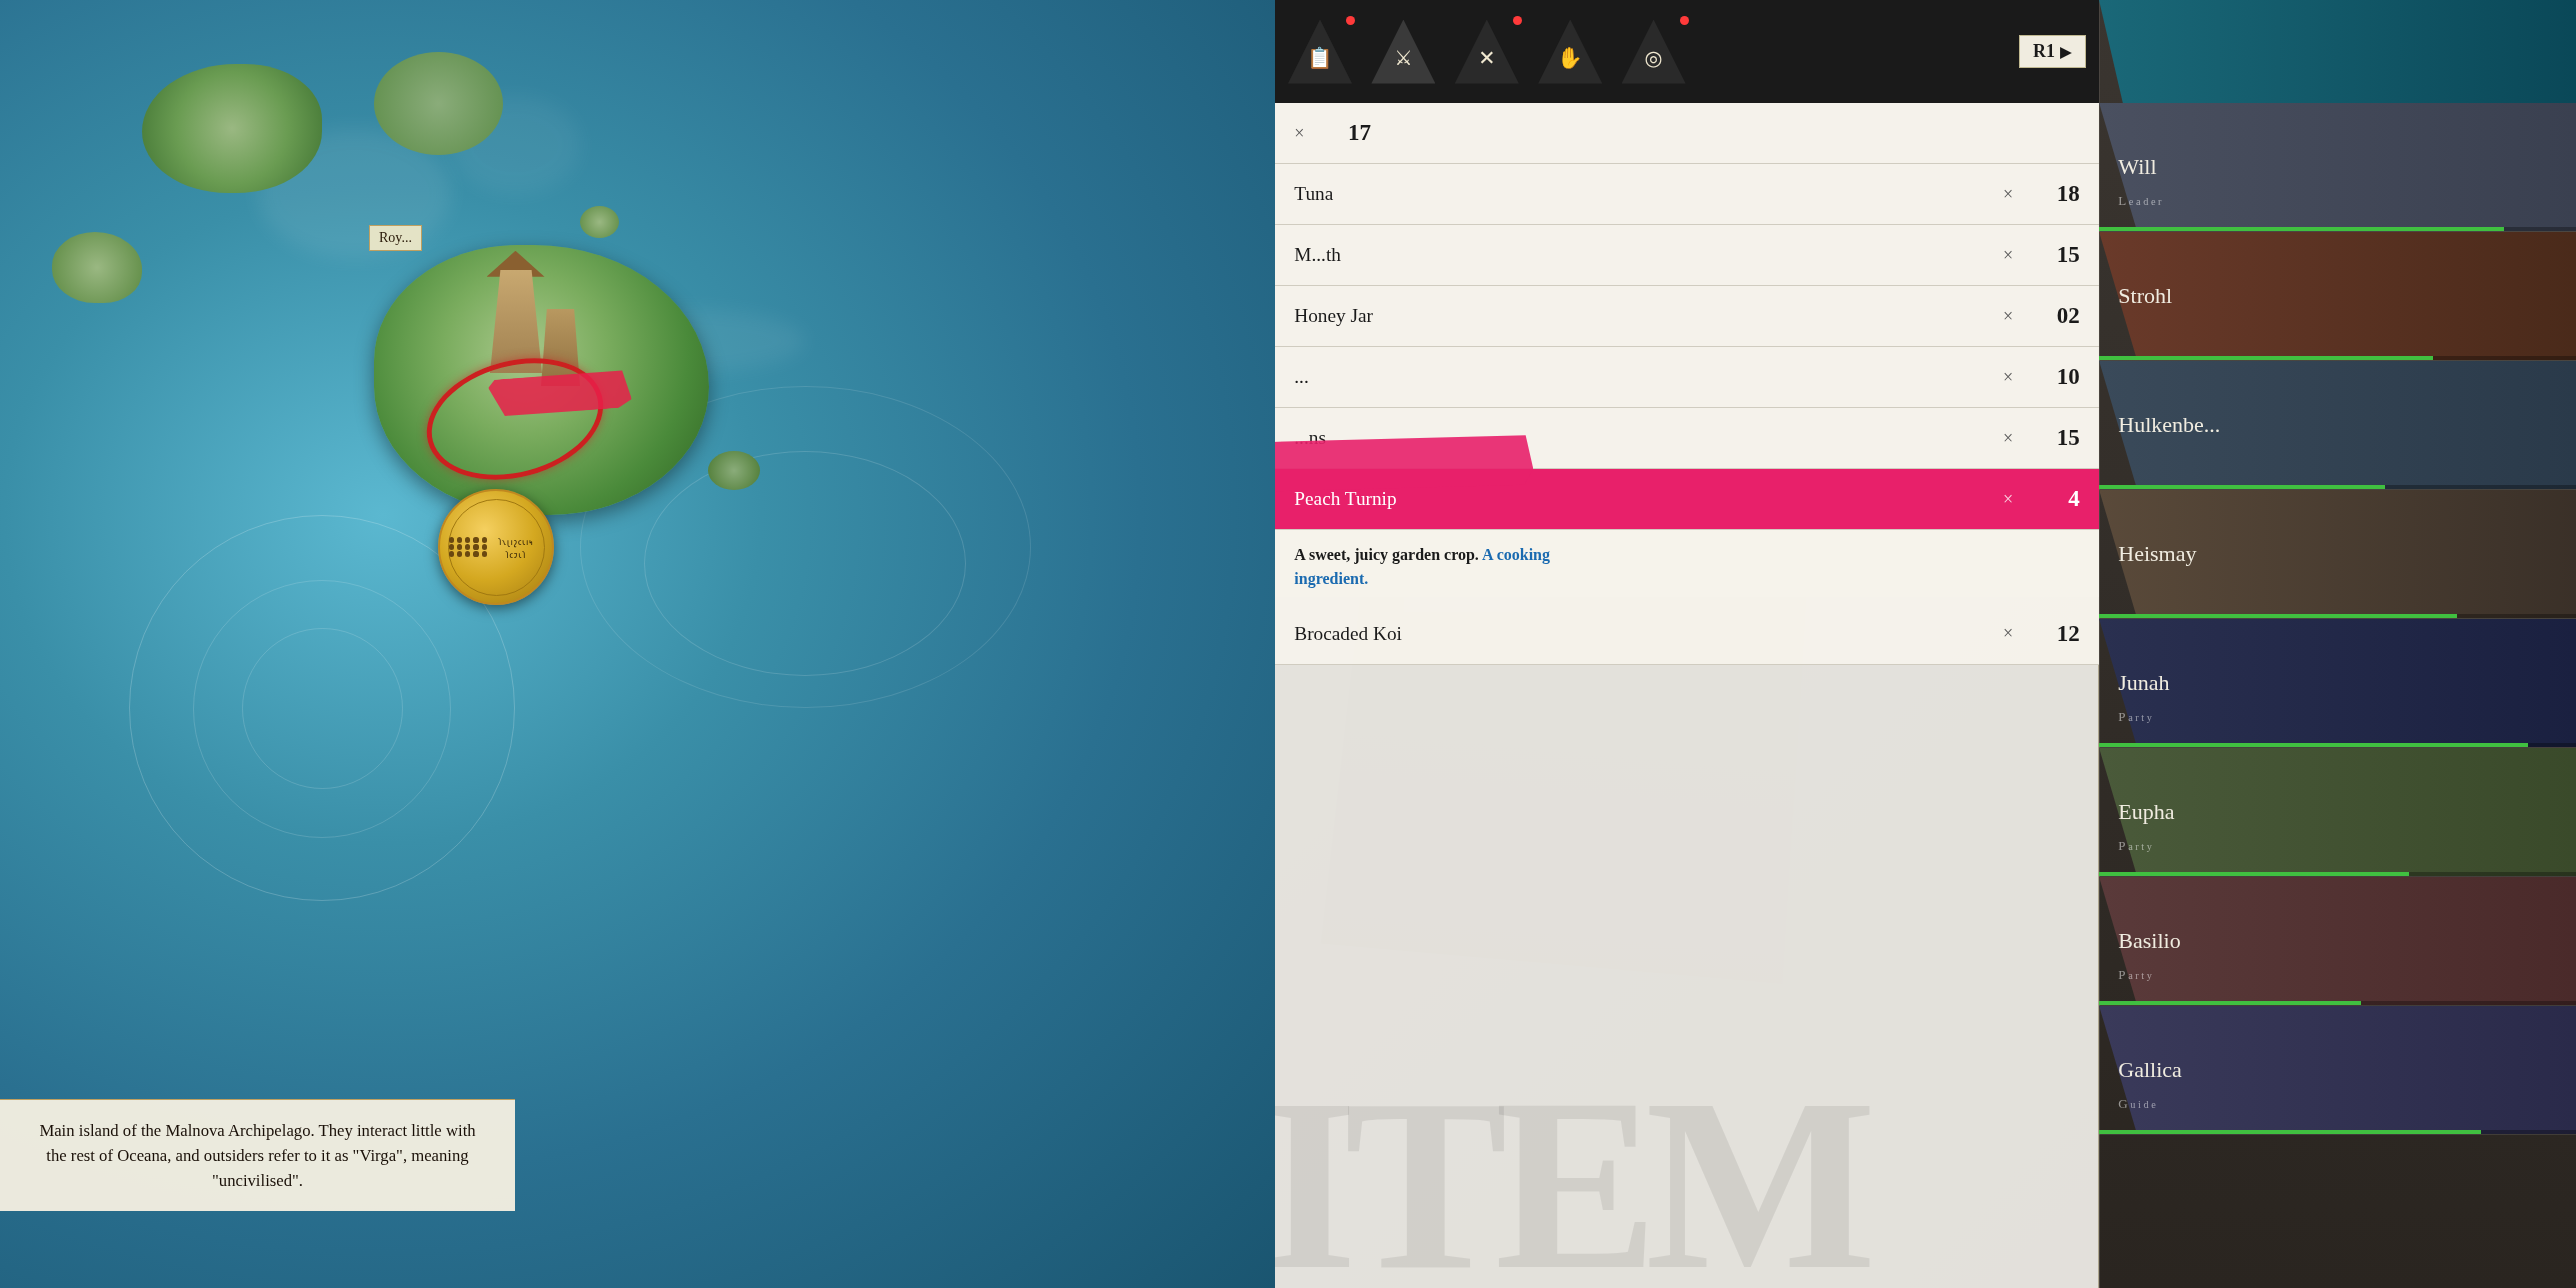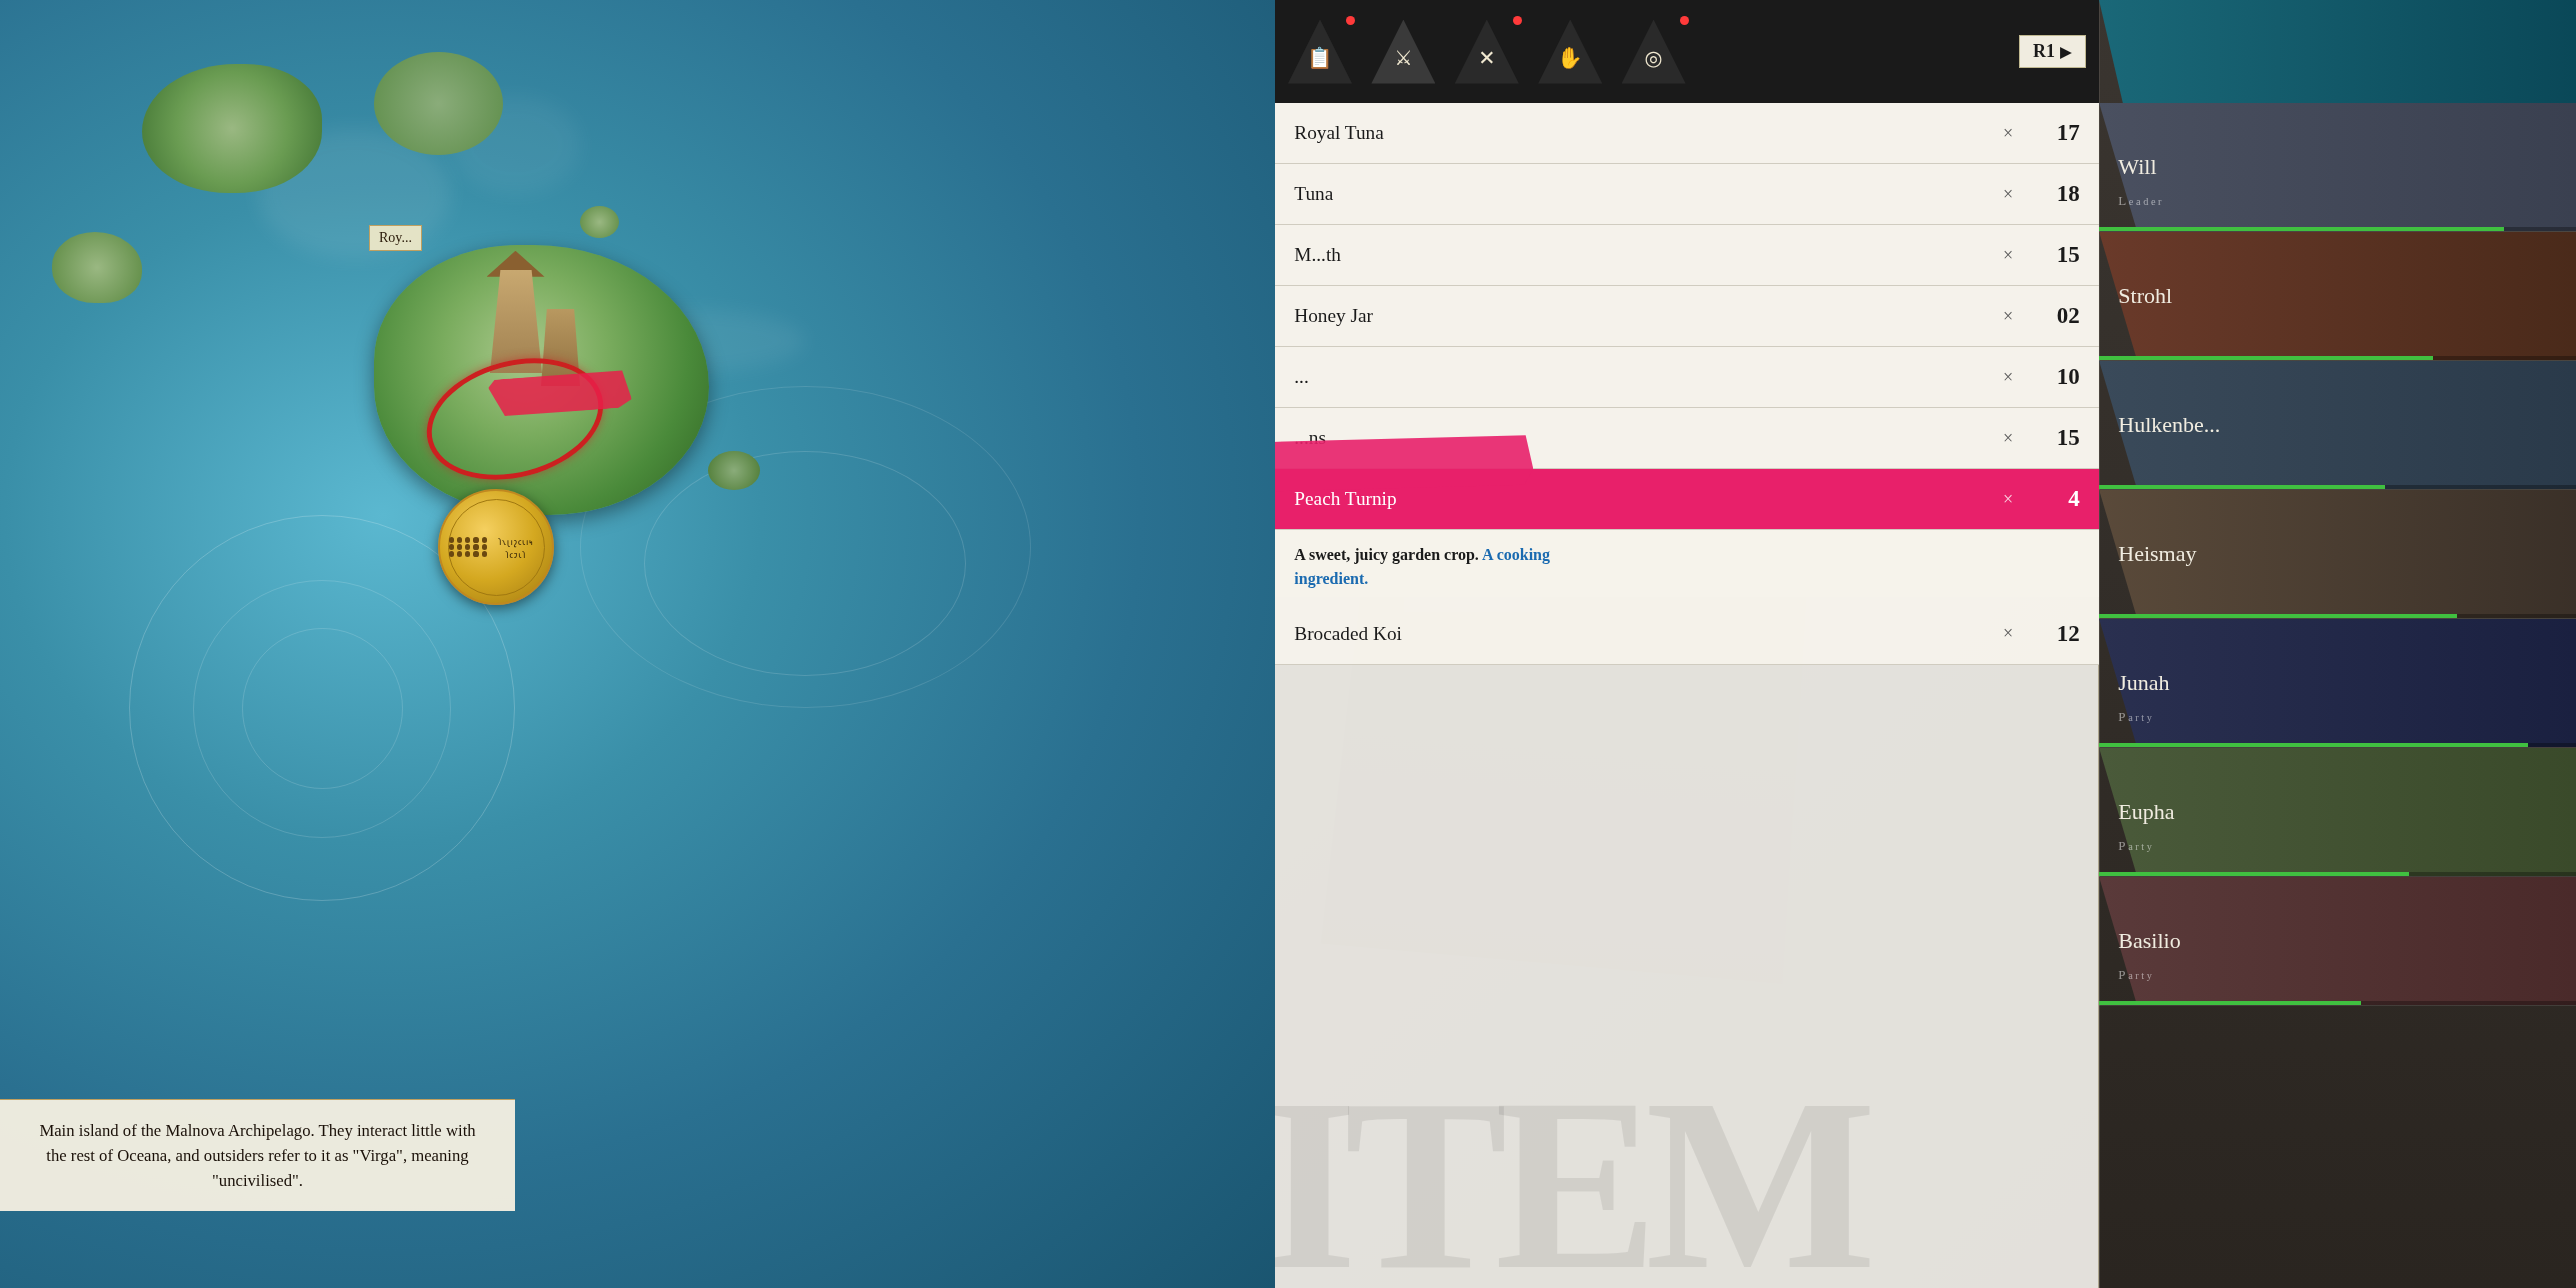--- a/index.html
+++ b/index.html
@@ -680,21 +680,20 @@
 
       <div class="r1-btn">
         <span class="r1-label">R1</span>
         <span class="r1-arrow">▶</span>
       </div>
     </div>
 
     <div class="item-list">
 
       <div class="item-row">
-        <span class="item-name">Royal Tuna</span>
         <span class="qty-prefix">×</span>
         <span class="item-qty">17</span>
       </div>
 
       <div class="item-row">
         <span class="item-name">Tuna</span>
         <span class="qty-prefix">×</span>
         <span class="item-qty">18</span>
       </div>
 
@@ -822,18 +821,28 @@
         <div class="char-tab-cut">
           <div class="char-bg basilio"></div>
         </div>
         <span class="char-name">Basilio</span>
         <span class="char-role-label">P<span style="font-size:10.3px;text-transform:lowercase">arty</span></span>
         <div class="char-hp-bar">
           <div class="char-hp-fill" style="width:55%"></div>
         </div>
       </div>
 
+      <div class="char-item">
+        <div class="char-tab-cut">
+          <div class="char-bg gallica"></div>
+        </div>
+        <span class="char-name">Gallica</span>
+        <span class="char-role-label">G<span style="font-size:10.3px;text-transform:lowercase">uide</span></span>
+        <div class="char-hp-bar">
+          <div class="char-hp-fill" style="width:80%"></div>
+        </div>
+      </div>
 
     </div>
   </div>
 
 </div>
 
 
 </body></html>

